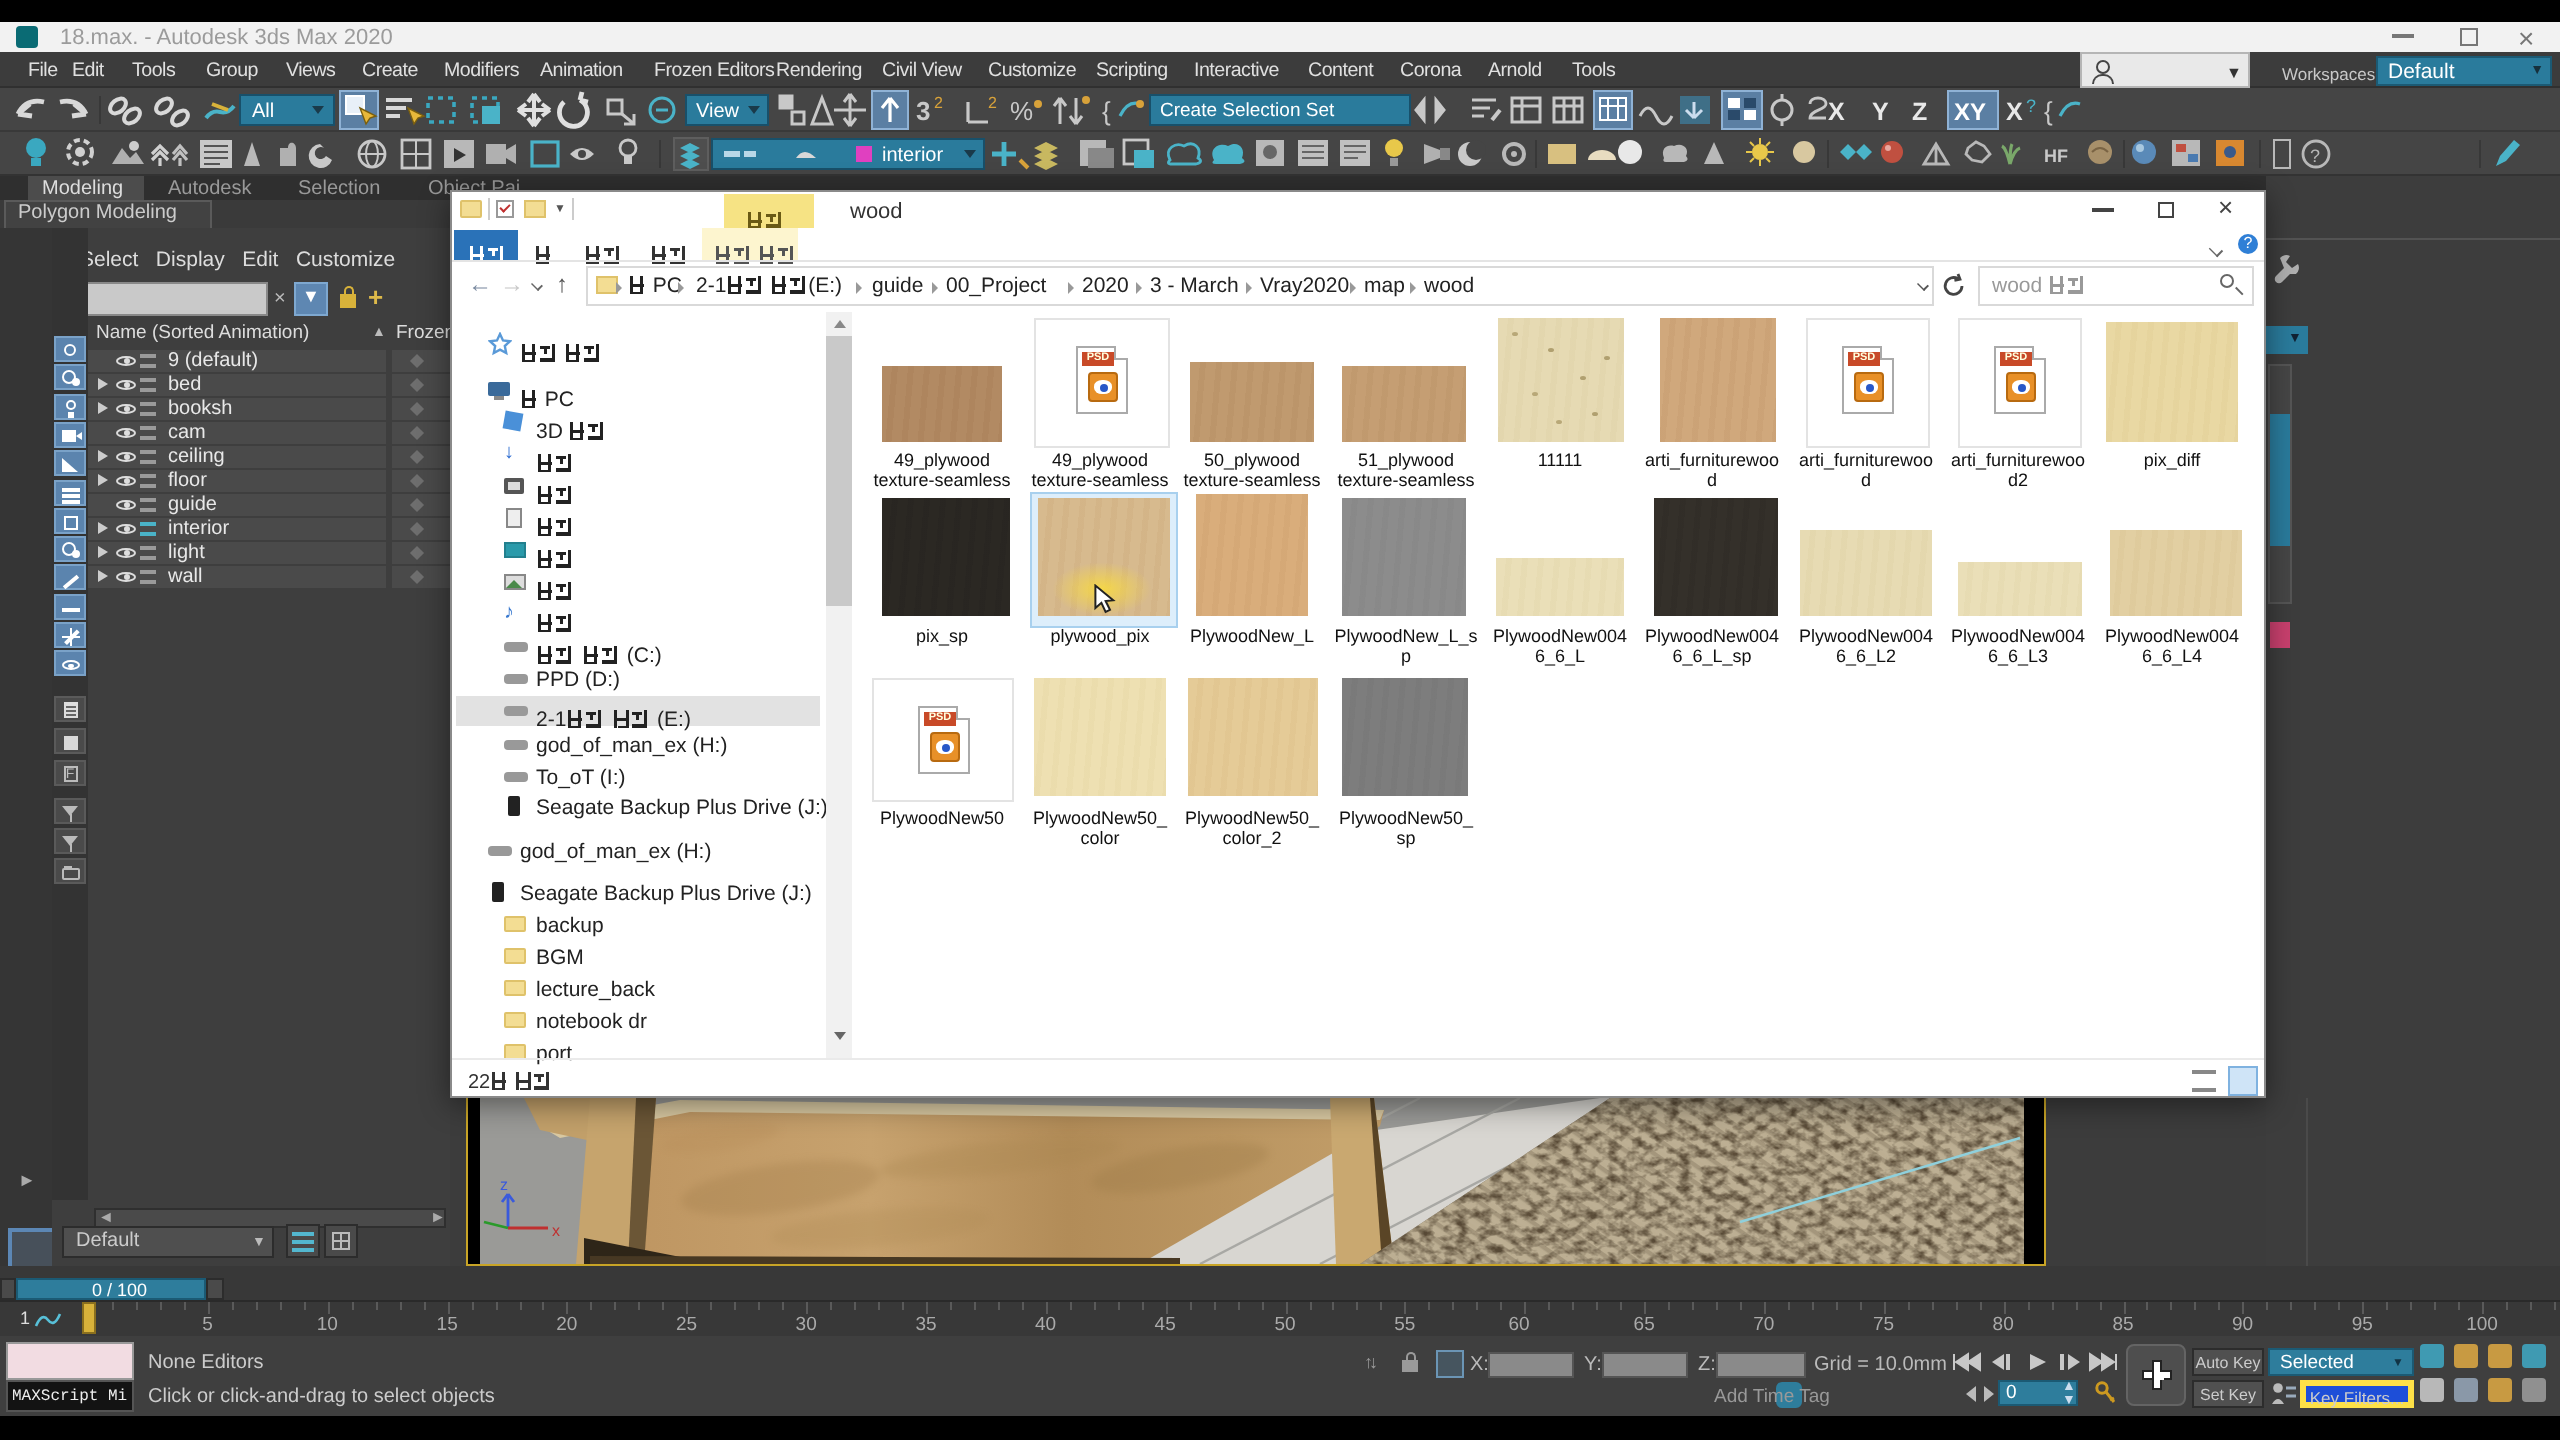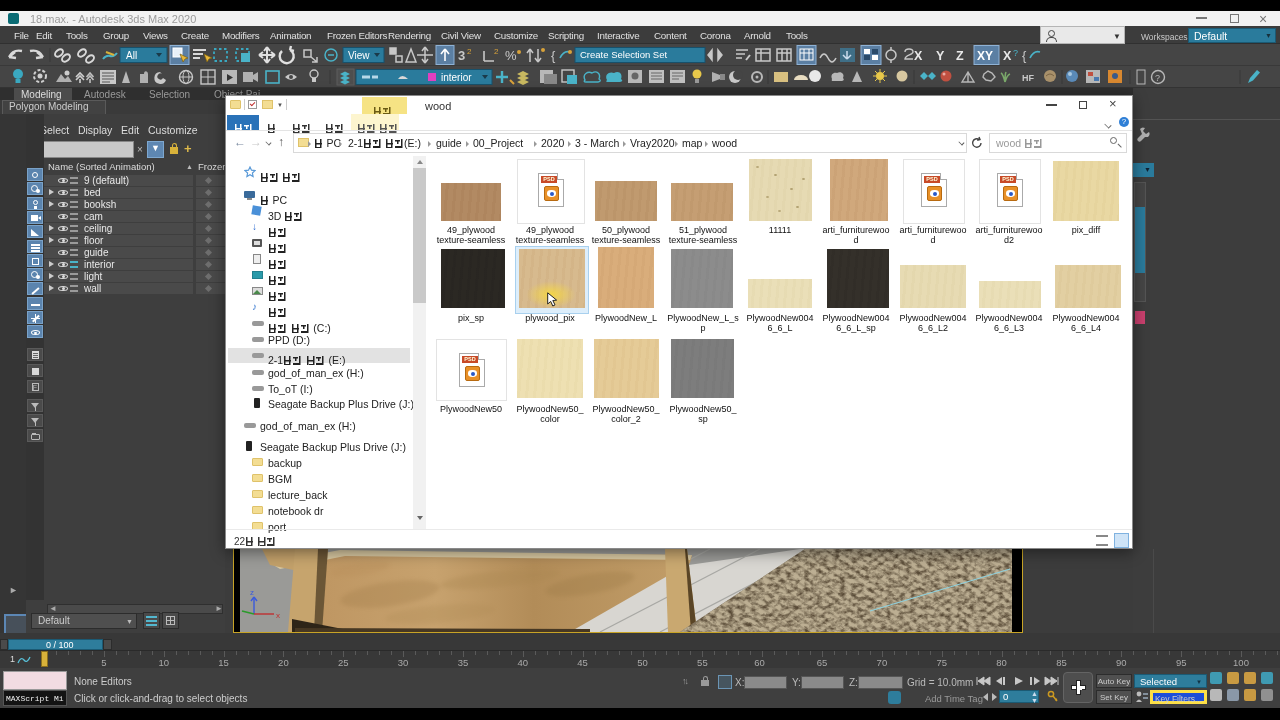--- a/index.html
+++ b/index.html
@@ -664,21 +664,21 @@
     <div class="a" style="left:702.5px;top:676px;width:5px;height:5px;border:1.3px solid #9a9a9a;border-bottom:none;border-radius:4px 4px 0 0"></div>
 <div class="a" style="left:718px;top:675px;width:14px;height:14px;border:1px solid #6b95b5;background:#46555f"></div>
 <div class="a" style="left:735px;top:677px;font-size:10px;color:#bbb">X:</div>
 <div class="a" style="left:744px;top:676px;width:43px;height:13px;background:#8a8a8a;border:1px solid #555"></div>
 <div class="a" style="left:792px;top:677px;font-size:10px;color:#bbb">Y:</div>
 <div class="a" style="left:801px;top:676px;width:43px;height:13px;background:#8a8a8a;border:1px solid #555"></div>
 <div class="a" style="left:849px;top:677px;font-size:10px;color:#bbb">Z:</div>
 <div class="a" style="left:858px;top:676px;width:45px;height:13px;background:#8a8a8a;border:1px solid #555"></div>
 <div class="a" style="left:907px;top:677px;font-size:10px;color:#bbb">Grid = 10.0mm</div>
 <div class="a" style="left:888px;top:691px;width:13px;height:13px;background:#2e7d9c;border-radius:3px"></div>
-<div class="a" style="left:925px;top:693px;font-size:9.5px;color:#999">Add Time Tag</div>
+<div class="a" style="left:857px;top:693px;font-size:9.5px;color:#999">Add Time Tag</div>
 <svg class="a" style="left:975px;top:674px" width="88" height="14">
 <g fill="#c8c8c8">
         <path d="M2 3 v8 M3 7 l6 -4 v8 z M9 7 l6 -4 v8 z" stroke="#c8c8c8"></path>
 <path d="M27 3 l-6 4 l6 4 z M28 3 h2 v8 h-2 z"></path>
 <path d="M40 3 l8 4 l-8 4 z"></path>
 <path d="M55 3 h2 v8 h-2 z M59 3 l6 4 l-6 4 z"></path>
 <path d="M70 3 l6 4 l-6 4 z M76 3 l6 4 l-6 4 z M83 3 v8" stroke="#c8c8c8"></path>
       </g>
     </svg>
 <svg class="a" style="left:982px;top:692px" width="16" height="10">

